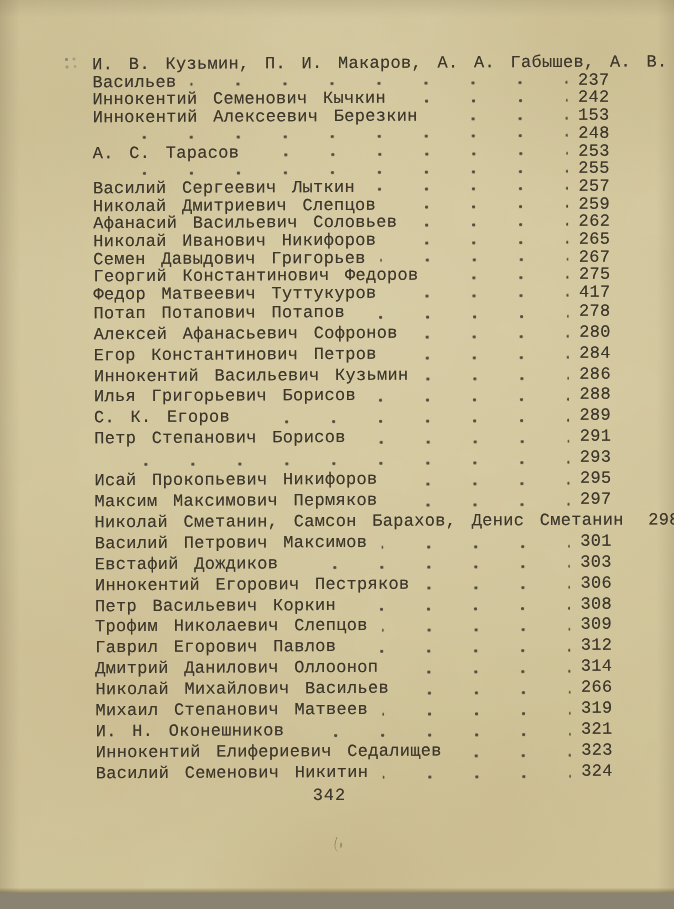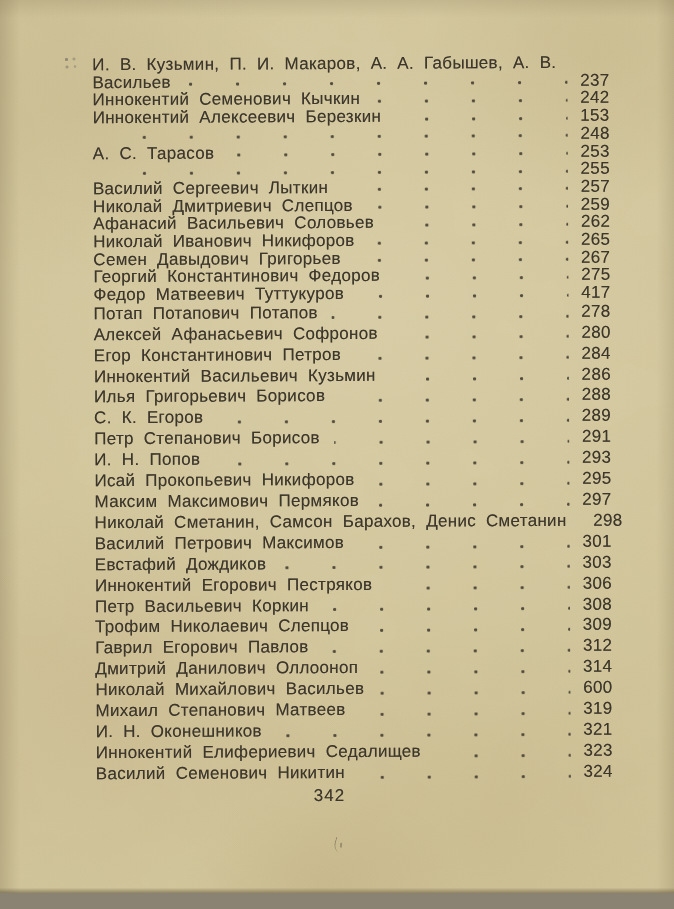--- a/index.html
+++ b/index.html
@@ -5,21 +5,21 @@
   html, body {
     margin: 0;
     padding: 0;
     background: #8a8272;
   }
   .page {
     position: relative;
     width: 674px;
     height: 893px;
     overflow: hidden;
-    font-family: Liberation Sans, sans-serif;
+    font-family: Liberation Mono, monospace;
     background:
       radial-gradient(120% 80% at 55% 35%, rgba(255,250,225,0.18), rgba(255,250,225,0) 62%),
       radial-gradient(42% 26% at 12% 12%, rgba(140,110,60,0.10), transparent 75%),
       radial-gradient(34% 22% at 88% 6%,  rgba(150,118,64,0.12), transparent 75%),
       radial-gradient(50% 30% at 16% 78%, rgba(168,118,84,0.09), transparent 72%),
       radial-gradient(56% 34% at 72% 94%, rgba(158,126,74,0.10), transparent 72%),
       radial-gradient(26% 14% at 48% 99%, rgba(150,120,66,0.12), transparent 80%),
       linear-gradient(to right,  rgba(90,74,42,0.20), rgba(90,74,42,0) 3%),
       linear-gradient(to left,   rgba(90,74,42,0.16), rgba(90,74,42,0) 2.6%),
       linear-gradient(to bottom, rgba(90,74,42,0.14), rgba(90,74,42,0) 2%),
@@ -240,21 +240,20 @@
     <span class="entry-name">С. К. Егоров</span>
     <span class="leader"></span>
     <span class="entry-page">289</span>
   </div>
         <div class="toc-row">
     <span class="entry-name">Петр Степанович Борисов</span>
     <span class="leader"></span>
     <span class="entry-page">291</span>
   </div>
         <div class="toc-row">
-    <span class="entry-name">И. Н. Попов</span>
     <span class="leader"></span>
     <span class="entry-page">293</span>
   </div>
         <div class="toc-row">
     <span class="entry-name">Исай Прокопьевич Никифоров</span>
     <span class="leader"></span>
     <span class="entry-page">295</span>
   </div>
         <div class="toc-row">
     <span class="entry-name">Максим Максимович Пермяков</span>
@@ -297,21 +296,21 @@
     <span class="entry-page">312</span>
   </div>
         <div class="toc-row">
     <span class="entry-name">Дмитрий Данилович Оллооноп</span>
     <span class="leader"></span>
     <span class="entry-page">314</span>
   </div>
         <div class="toc-row">
     <span class="entry-name">Николай Михайлович Васильев</span>
     <span class="leader"></span>
-    <span class="entry-page">600</span>
+    <span class="entry-page">266</span>
   </div>
         <div class="toc-row">
     <span class="entry-name">Михаил Степанович Матвеев</span>
     <span class="leader"></span>
     <span class="entry-page">319</span>
   </div>
         <div class="toc-row">
     <span class="entry-name">И. Н. Оконешников</span>
     <span class="leader"></span>
     <span class="entry-page">321</span>

